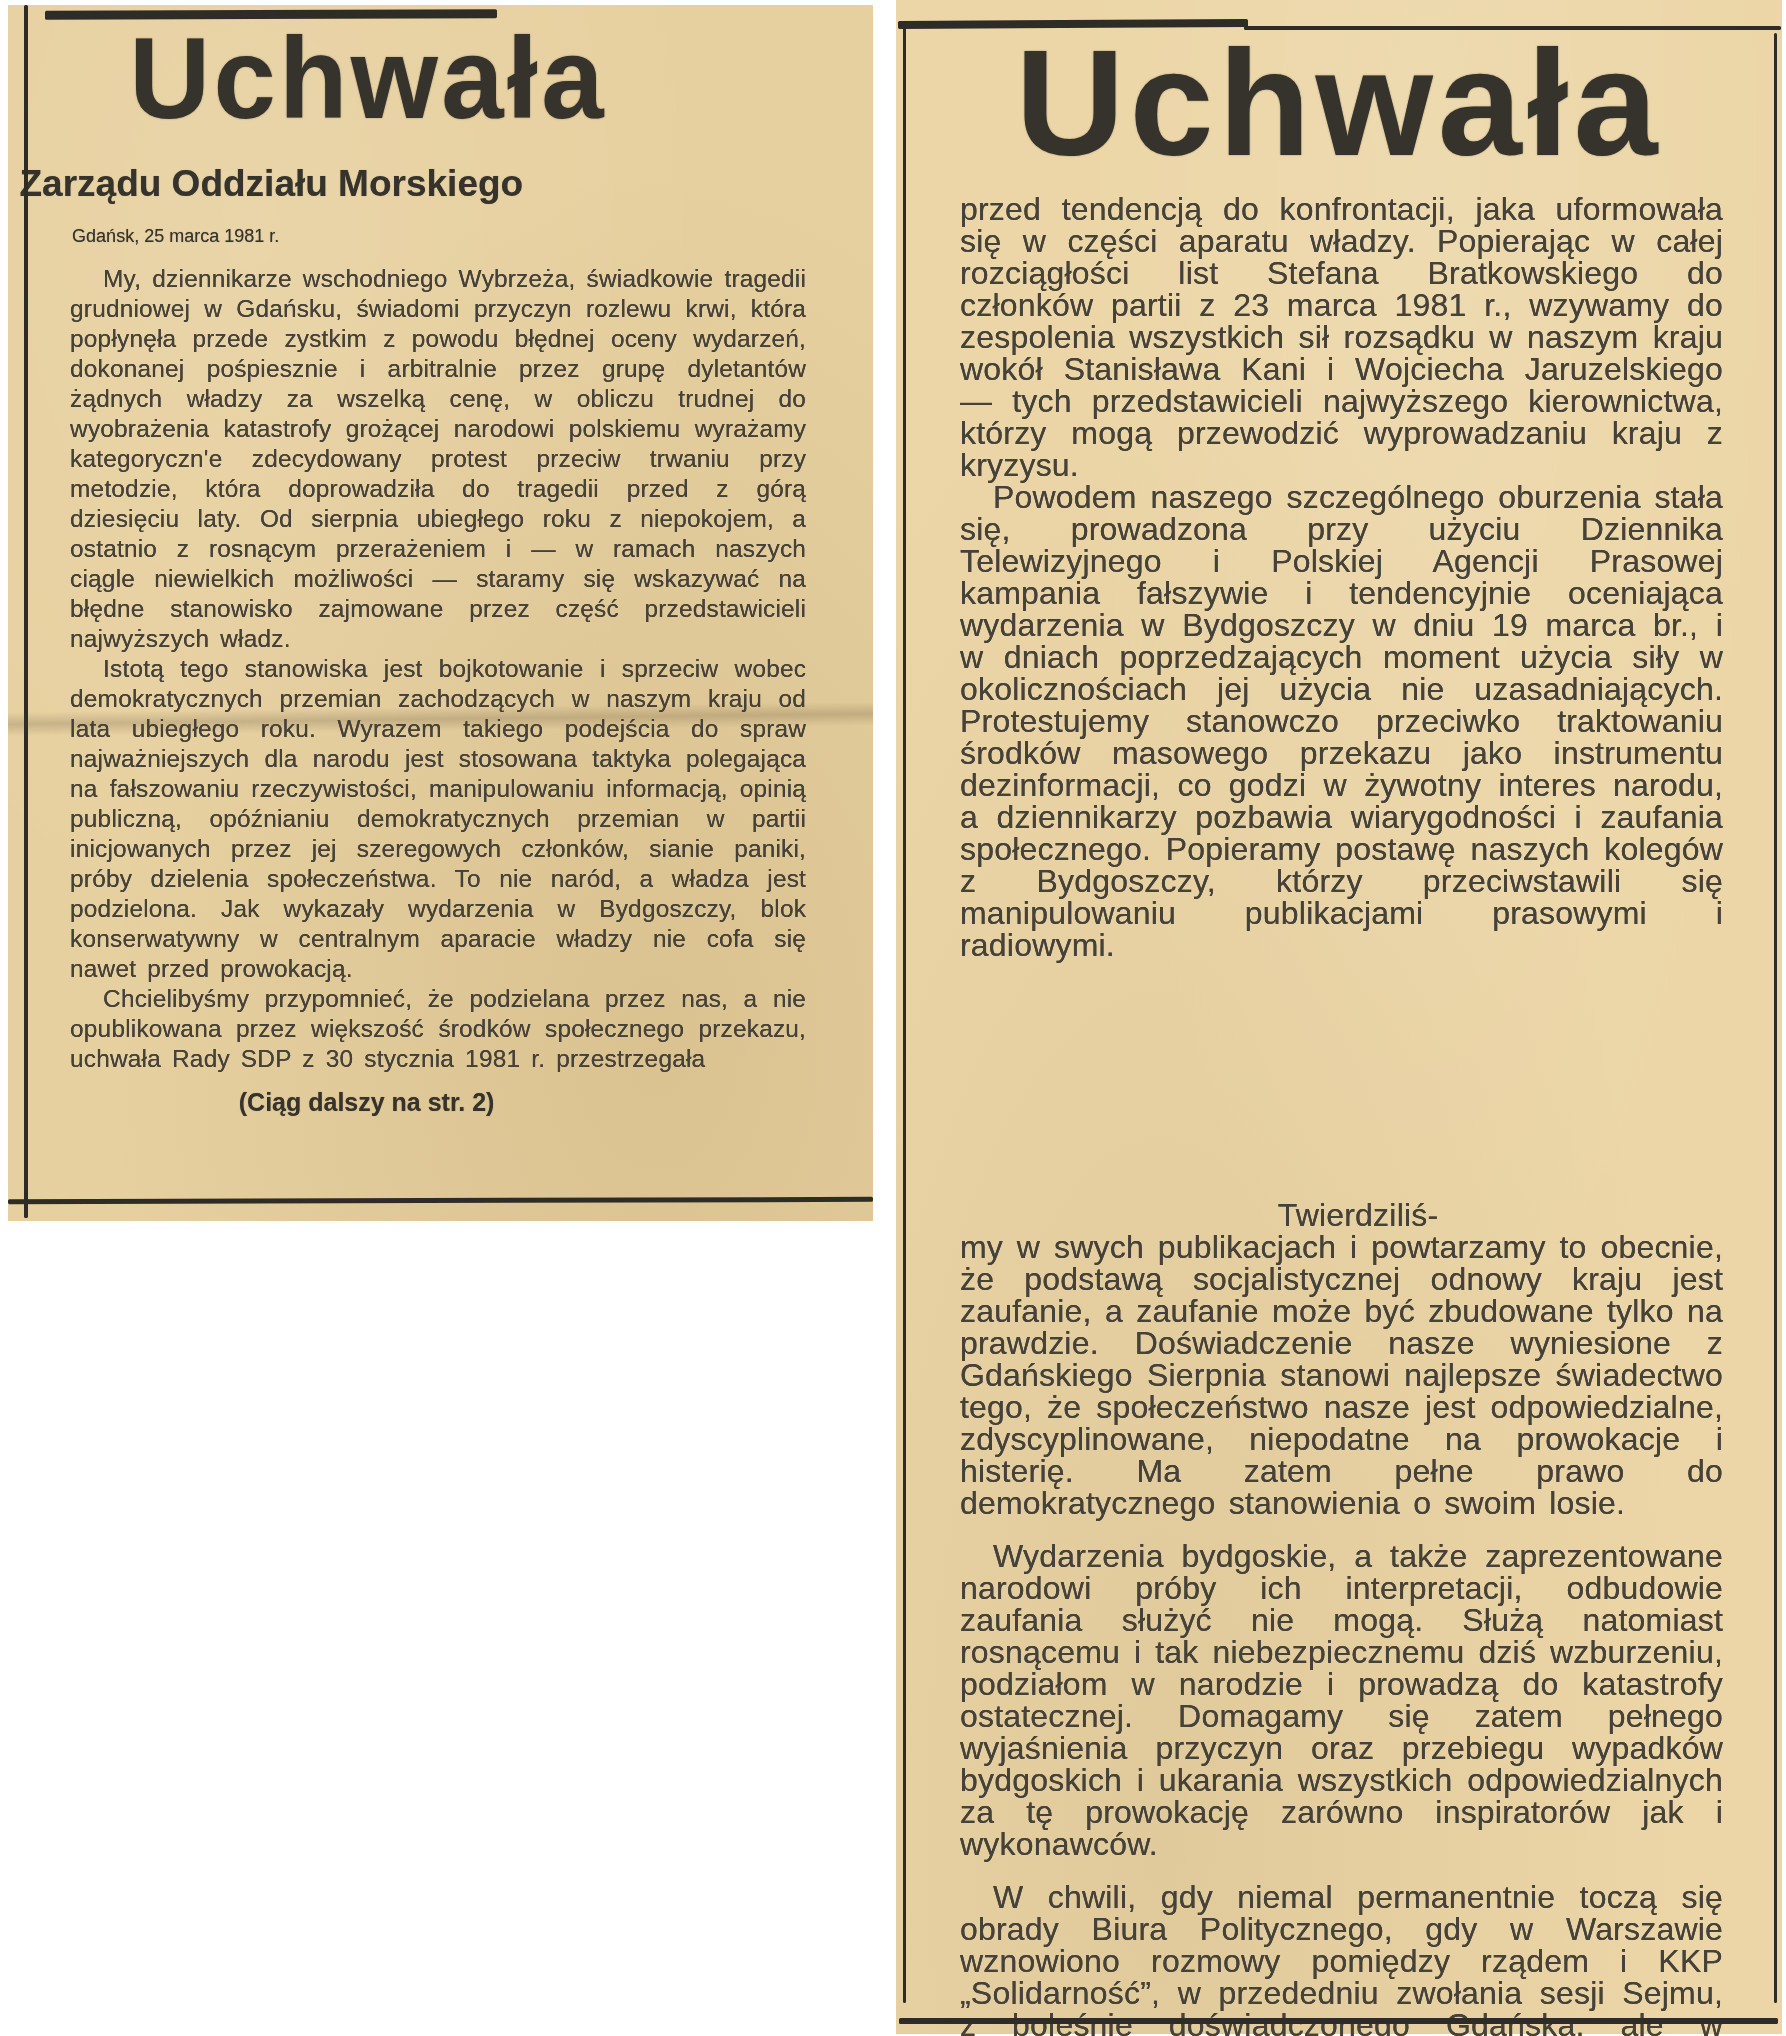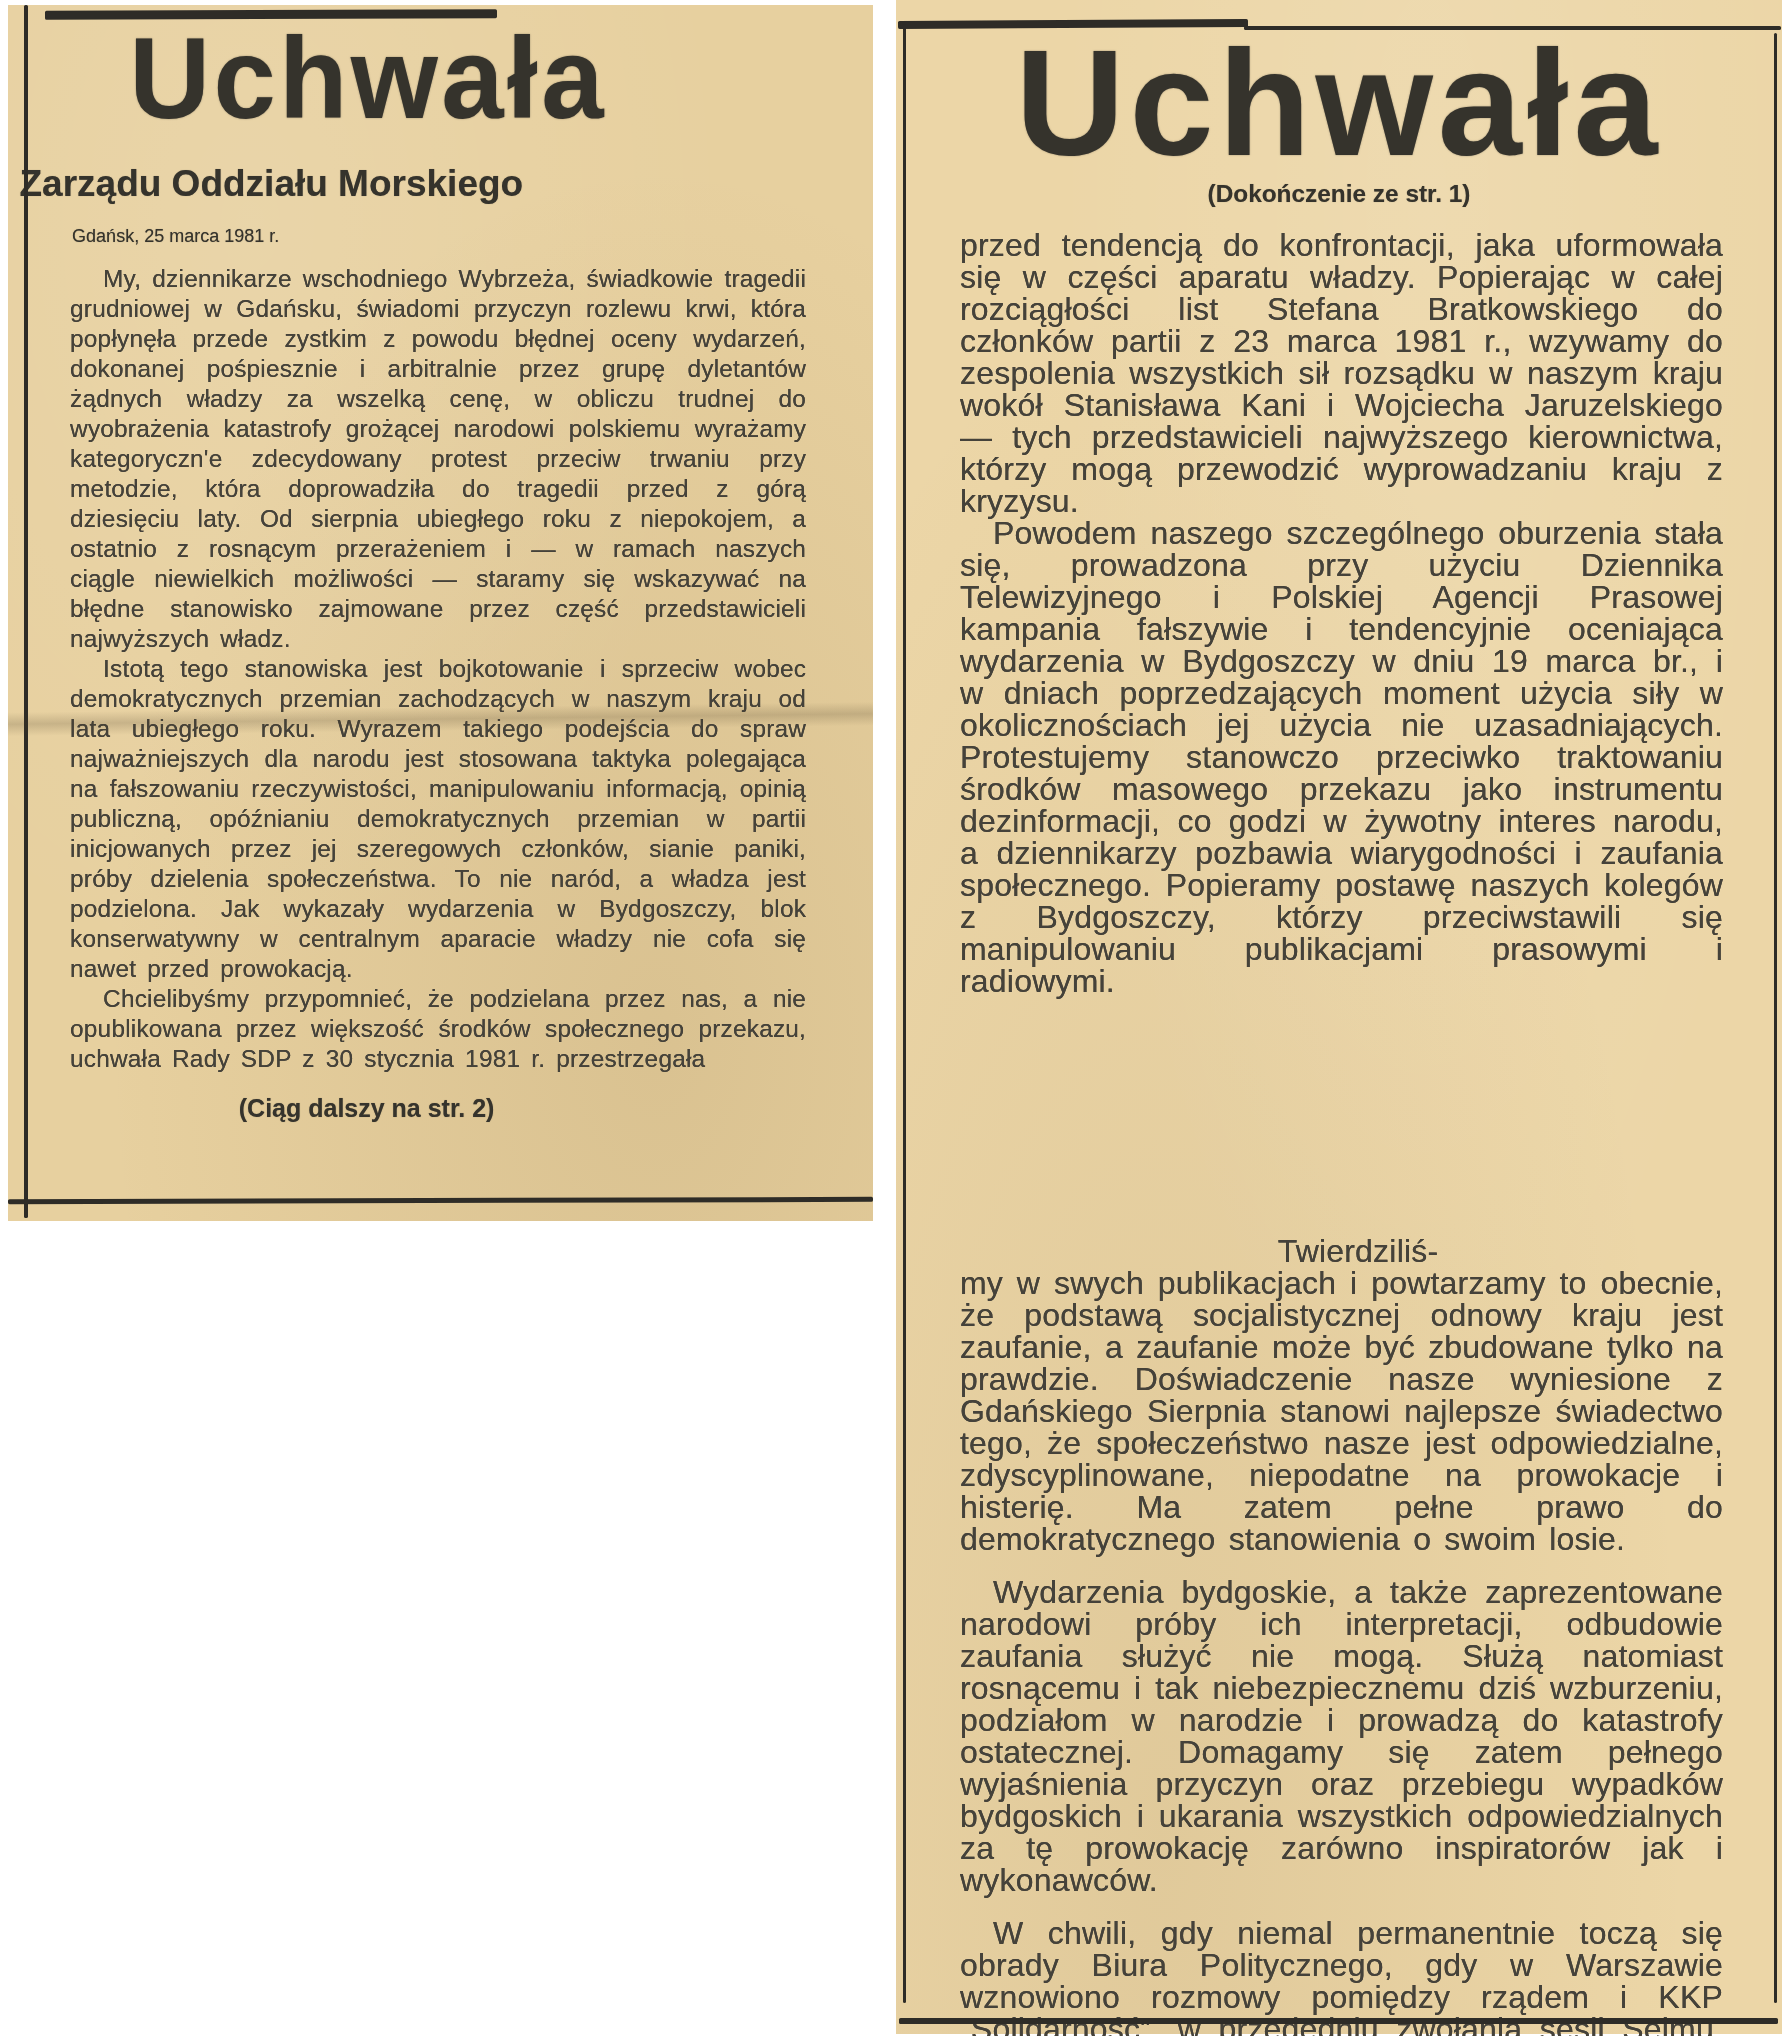--- a/index.html
+++ b/index.html
@@ -95,21 +95,21 @@
     font-size:32px;line-height:32px;
   }
   .body-text p{margin:0;text-indent:33px;}
   .body-text p.no-indent{text-indent:0;}
   .body-text p.spaced{margin-top:21px;}
   .hanging{
     margin:0;text-align:center;text-indent:0;
   }
   .vgap{height:238px;}
   .continuation-note{
-    margin-top:20px;width:619px;margin-left:49px;text-align:center;
+    margin-top:14px;width:619px;margin-left:49px;text-align:center;
     font-weight:700;font-size:25px;color:var(--ink-heavy);
     text-shadow:0 0 0.8px rgba(50,46,38,0.5);
   }
   .sig-center{
     margin-top:11px;text-align:right;
     font-weight:700;color:var(--ink-heavy);
     font-size:27px;line-height:33px;
     text-shadow:0 0 0.8px rgba(50,46,38,0.5);
   }
   .sig-center .sig-line{display:block;}
@@ -145,21 +145,20 @@
     <div class="rule lr-bottom"></div>
   </section>
 
   <section class="clipping right">
     <div class="rule rr-top-heavy"></div>
     <div class="rule rr-top-thin"></div>
     <div class="rule rr-left"></div>
     <div class="rule rr-right"></div>
 
     <h1 class="title">Uchwała</h1>
-    <div class="cont-header">(Dokończenie ze str. 1)</div>
 
     <div class="body-text">
       <p class="no-indent">przed tendencją do konfrontacji, jaka uformowała się w części aparatu władzy. Popierając w całej rozciągłości list Stefana Bratkowskiego do członków partii z 23 marca 1981 r., wzywamy do zespolenia wszystkich sił rozsądku w naszym kraju wokół Stanisława Kani i Wojciecha Jaruzelskiego — tych przedstawicieli najwyższego kierownictwa, którzy mogą przewodzić wyprowadzaniu kraju z kryzysu.</p>
       <p>Powodem naszego szczególnego oburzenia stała się, prowadzona przy użyciu Dziennika Telewizyjnego i Polskiej Agencji Prasowej kampania fałszywie i tendencyjnie oceniająca wydarzenia w Bydgoszczy w dniu 19 marca br., i w dniach poprzedzających moment użycia siły w okolicznościach jej użycia nie uzasadniających. Protestujemy stanowczo przeciwko traktowaniu środków masowego przekazu jako instrumentu dezinformacji, co godzi w żywotny interes narodu, a dziennikarzy pozbawia wiarygodności i zaufania społecznego. Popieramy postawę naszych kolegów z Bydgoszczy, którzy przeciwstawili się manipulowaniu publikacjami prasowymi i radiowymi.</p>
 
       <div class="vgap"></div>
 
       <p class="hanging">Twierdziliś-</p>
       <p class="no-indent">my w swych publikacjach i powtarzamy to obecnie, że podstawą socjalistycznej odnowy kraju jest zaufanie, a zaufanie może być zbudowane tylko na prawdzie. Doświadczenie nasze wyniesione z Gdańskiego Sierpnia stanowi najlepsze świadectwo tego, że społeczeństwo nasze jest odpowiedzialne, zdyscyplinowane, niepodatne na prowokacje i histerię. Ma zatem pełne prawo do demokratycznego stanowienia o swoim losie.</p>
       <p class="spaced">Wydarzenia bydgoskie, a także zaprezentowane narodowi próby ich interpretacji, odbudowie zaufania służyć nie mogą. Służą natomiast rosnącemu i tak niebezpiecznemu dziś wzburzeniu, podziałom w narodzie i prowadzą do katastrofy ostatecznej. Domagamy się zatem pełnego wyjaśnienia przyczyn oraz przebiegu wypadków bydgoskich i ukarania wszystkich odpowiedzialnych za tę prowokację zarówno inspiratorów jak i wykonawców.</p>

